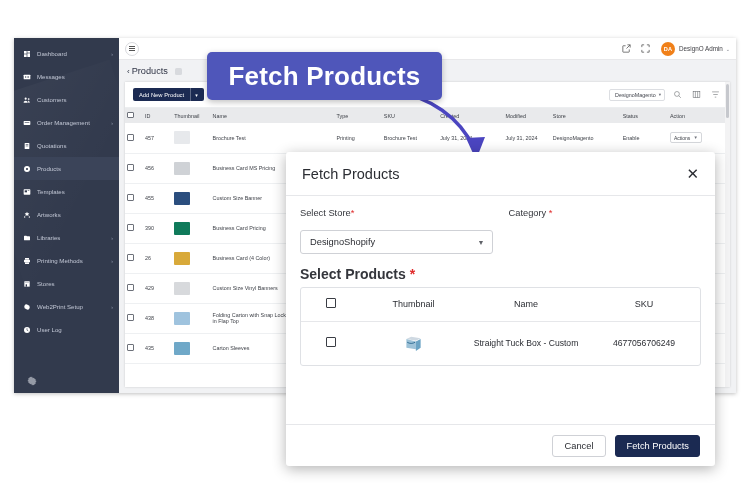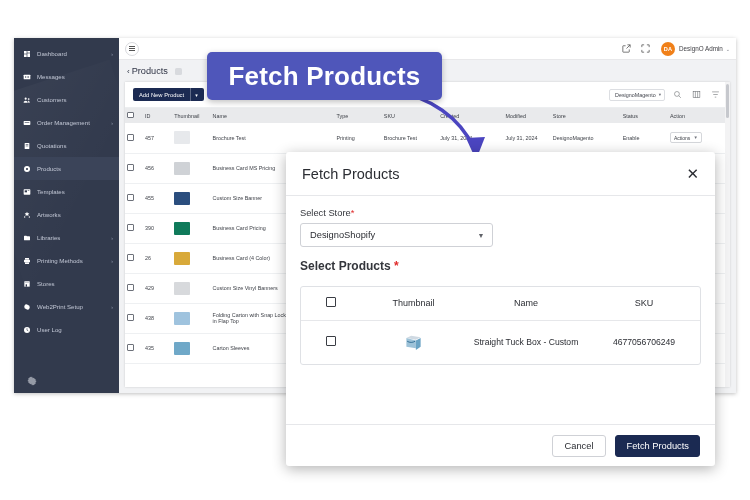--- a/index.html
+++ b/index.html
@@ -171,30 +171,30 @@
   }
   .modal-head {
     height:44px; display:flex; align-items:center; padding:0 16px;
     border-bottom:1px solid #e6e7ea;
   }
   .modal-title { font-size:14.5px; color:#2b2d33; flex:1 1 auto; }
   .modal-close { font-size:15px; color:#2b2d33; cursor:pointer; line-height:1; }
   .modal-body { padding:12px 14px 0 14px; }
   .field-row { display:flex; gap:16px; }
   .field { flex:1 1 0; min-width:0; }
-  .field-label { font-size:9.3px; color:#34363c; margin-bottom:5px; }
+  .field-label { font-size:9.3px; color:#34363c; margin-bottom:12px; }
   .req { color:#e02b2b; }
   .sel {
     height:24px; border:1px solid #cfd1d6; border-radius:3px; background:#fff;
     display:flex; align-items:center; justify-content:space-between;
     padding:0 7px 0 9px; font-size:9.3px; color:#2b2d33; cursor:pointer;
   }
   .sel.focus { border:1.6px solid #1b2a52; background:#e9eaee; }
   .sel .cv { font-size:7px; color:#606268; }
-  .sp-label { font-size:12px; color:#34363c; margin:12px 0 13px 0; font-weight:bold; }
+  .sp-label { font-size:14px; color:#34363c; margin:12px 0 5px 0; font-weight:bold; }
   .sp-box { border:1px solid #dfe1e5; border-radius:3px; overflow:hidden; }
   table.ptable { width:100%; border-collapse:collapse; table-layout:fixed; }
   table.ptable th {
     font-size:9px; font-weight:normal; color:#2b2d33; height:33px;
     border-bottom:1px solid #e6e7ea; text-align:center;
   }
   table.ptable td {
     font-size:8.6px; color:#2b2d33; height:44px; text-align:center;
     vertical-align:middle;
   }
@@ -617,20 +617,21 @@
   <div class="modal-body">
     <div class="field-row">
       <div class="field">
         <div class="field-label"><span>Select Store</span><span class="req">*</span></div>
         <div class="sel">
           <span>DesignoShopify</span>
           <span class="cv">▼</span>
         </div>
       </div>
       <div class="field">
+        <div class="field-label"><span>Category</span> <span class="req">*</span></div>
       </div>
     </div>
 
     <div class="sp-label"><span>Select Products</span> <span class="req">*</span></div>
 
     <div class="sp-box">
       <table class="ptable">
         <colgroup>
             <col style="width:60px">
             <col style="width:105px">

